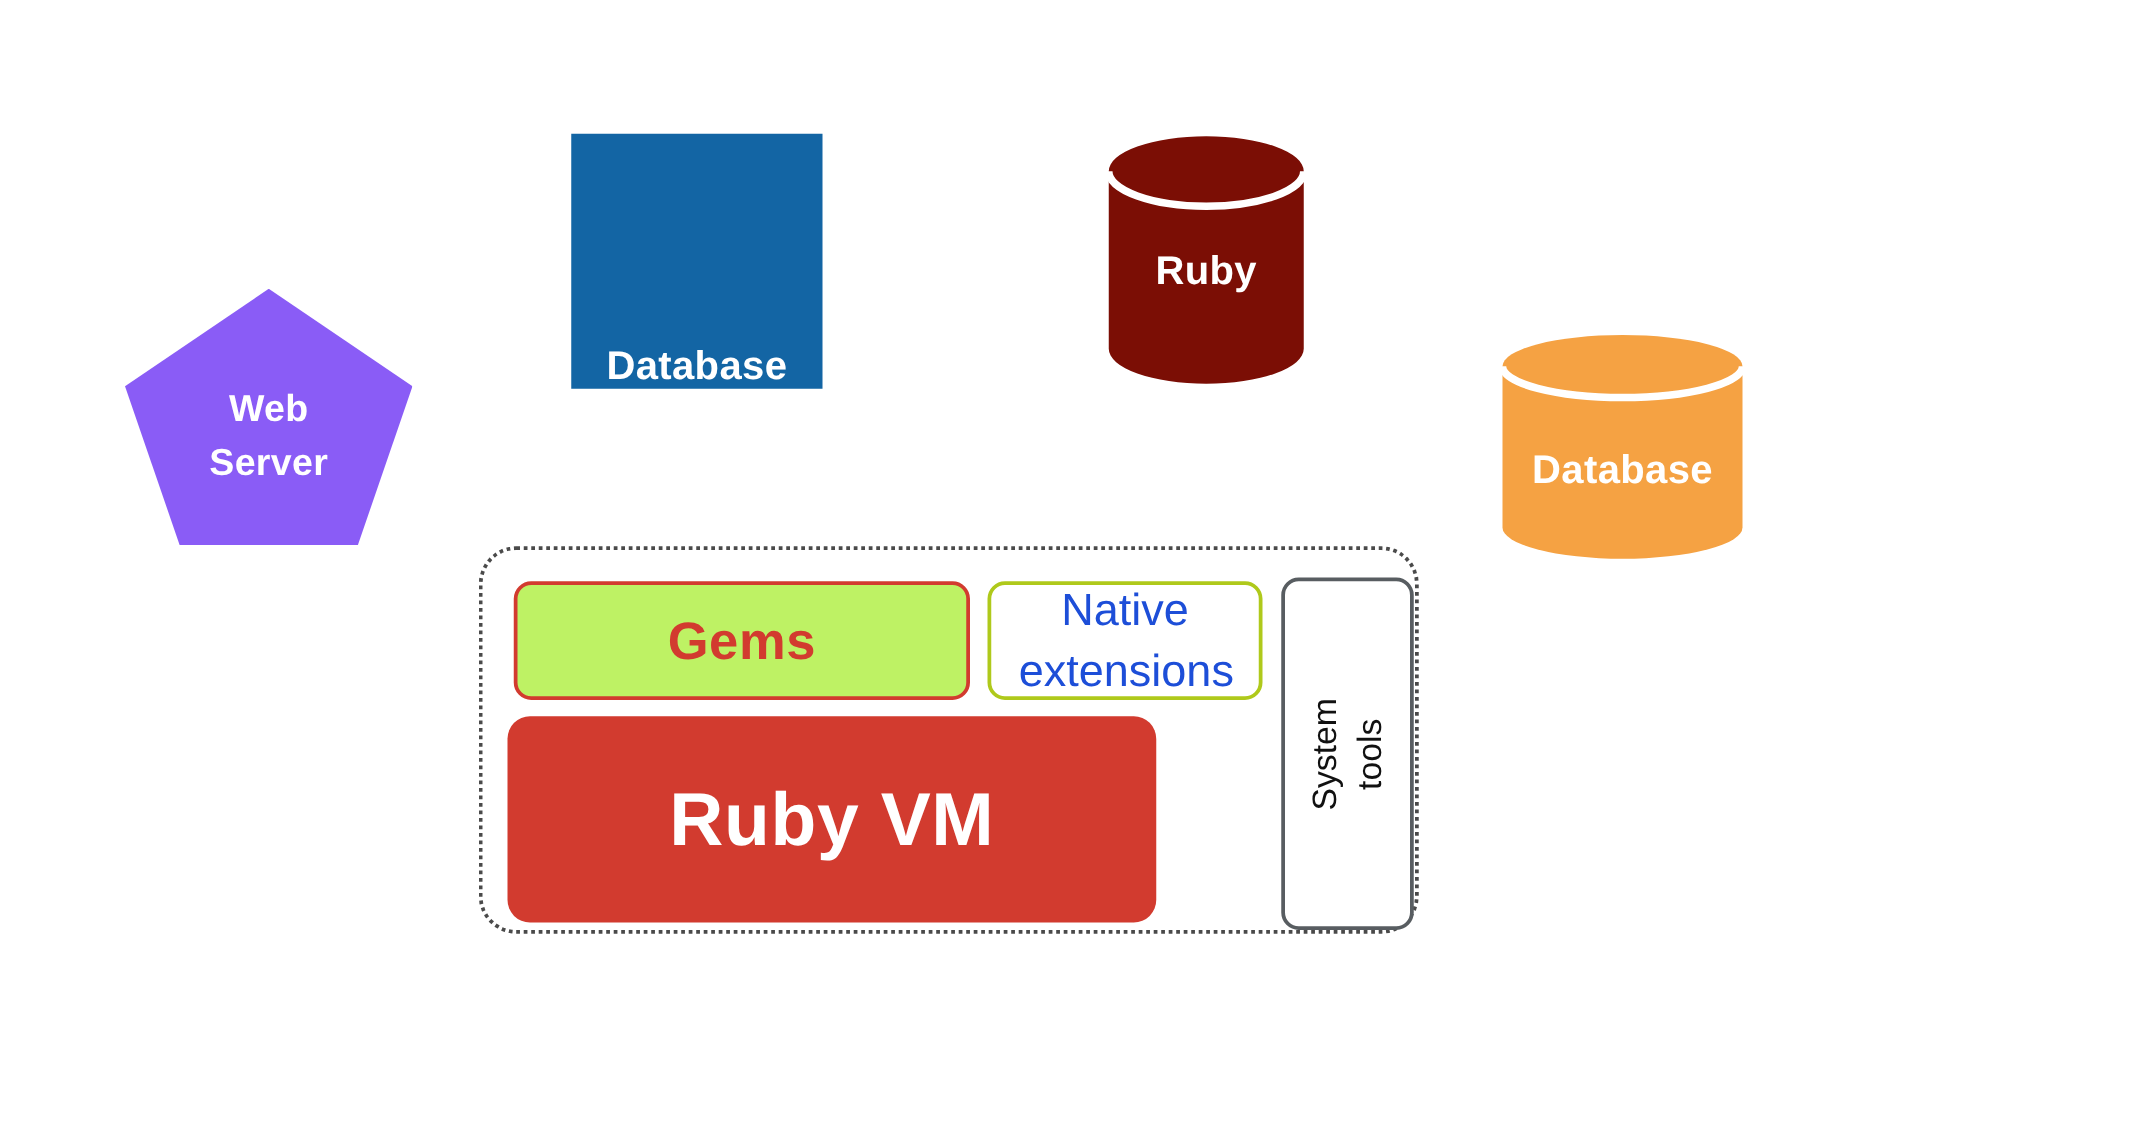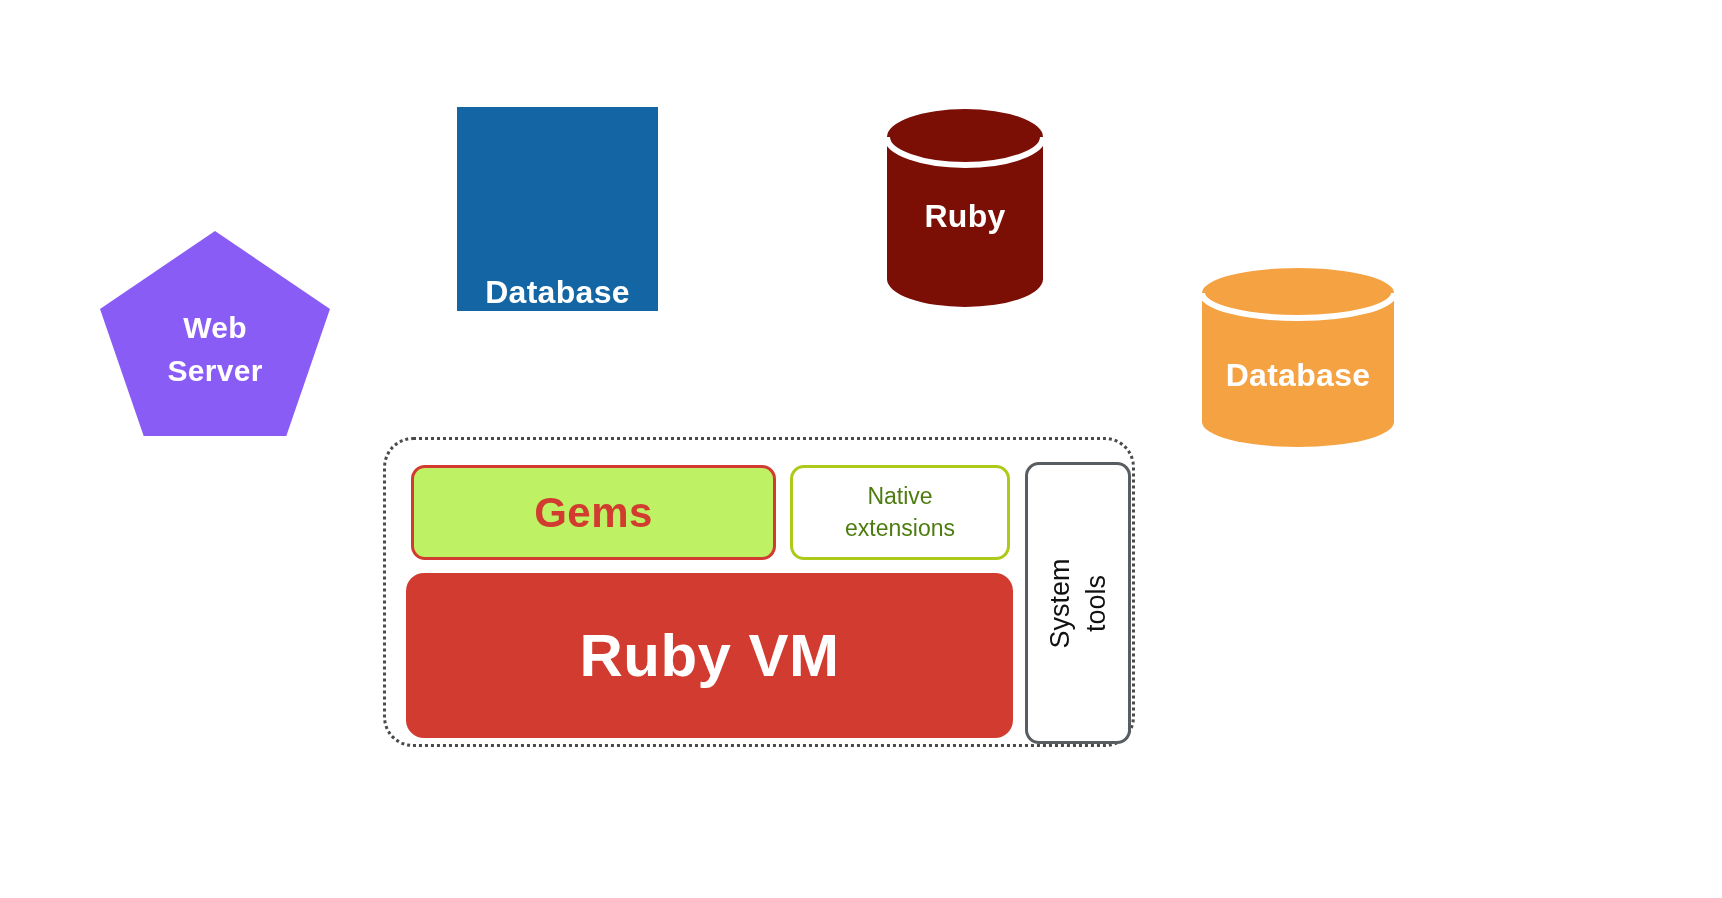--- a/index.html
+++ b/index.html
@@ -86,41 +86,41 @@
 
   .native-box {
     position: absolute; left: 404px; top: 25px;
     width: 220px; height: 95px;
     background: #ffffff;
     border: 3px solid var(--color-native_green, #AFC91B);
     border-radius: 14px;
     display: flex; align-items: center; justify-content: center;
   }
   .native-label {
-    color: #4d7c0f; font-size: 23px; line-height: 1.35;
+    color: #1d4ed8; font-size: 36px; line-height: 1.35;
     text-align: center; width: 170px;
   }
 
   .tools-box {
     position: absolute; left: 639px; top: 22px;
     width: 106px; height: 282px;
     background: #ffffff;
     border: 3px solid var(--color-tools_gray, #585d61);
     border-radius: 14px;
     display: flex; align-items: center; justify-content: center;
   }
   .tools-label {
     transform: rotate(-90deg);
     color: #111111; font-size: 27px; line-height: 1.35;
     text-align: center; width: 132px; white-space: normal;
   }
 
   .rubyvm-box {
     position: absolute; left: 20px; top: 133px;
-    width: 607px; height: 165px;
+    width: 519px; height: 165px;
     background: var(--color-ruby_red, #D23B2F);
     border-radius: 18px;
     display: flex; align-items: center; justify-content: center;
   }
   .rubyvm-label {
     color: #ffffff; font-size: 60px; font-weight: 700; letter-spacing: 0.5px;
   }
 </style>
 </head>
 <body>

